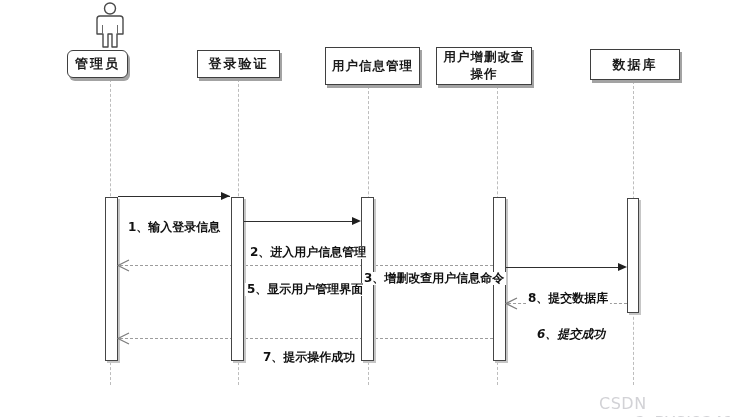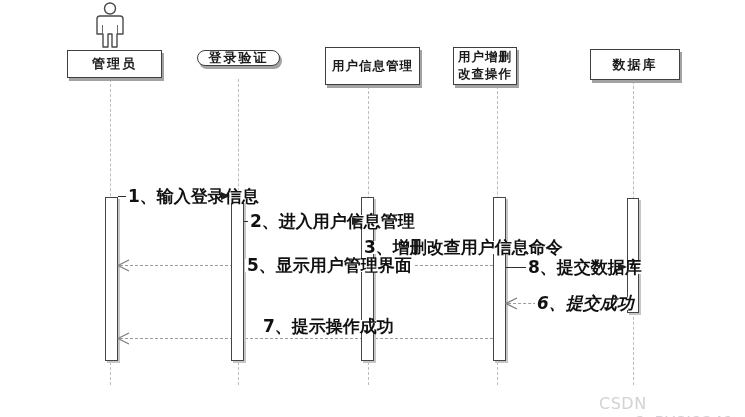--- a/index.html
+++ b/index.html
@@ -8,24 +8,24 @@
     font-family:"DejaVu Sans","Liberation Sans",sans-serif;color:#1a1a1a;
   }
   
   .pbox{
     position:absolute;box-sizing:border-box;background:#fff;
     border:1.4px solid #3f3f3f;box-shadow:2px 3px 0 #a3a3a3;
     display:flex;align-items:center;justify-content:center;text-align:center;
     font-weight:bold;font-size:13px;letter-spacing:2px;line-height:1.35;z-index:6;
   }
   .pbox.small{letter-spacing:1px;font-size:12.5px;padding:0 2px;}
-  .p1{left:67px;top:50px;width:95px;height:28px;}
-  .p2{left:197px;top:50px;width:83px;height:16px;border-radius:8px;}
+  .p1{left:67px;top:50px;width:61px;height:28px;border-radius:6px;}
+  .p2{left:197px;top:50px;width:83px;height:28px;}
   .p3{left:325px;top:47px;width:95px;height:38px;}
-  .p4{left:453px;top:47px;width:64px;height:38px;}
+  .p4{left:436px;top:47px;width:96px;height:38px;}
   .p5{left:590px;top:49px;width:90px;height:31px;}
   
   .lifeline{position:absolute;width:0;border-left:1px dashed #bdbdbd;z-index:1;}
   .l1{left:110px;top:79px;height:306px;}
   .l2{left:238px;top:79px;height:306px;}
   .l3{left:368px;top:86px;height:299px;}
   .l4{left:497px;top:86px;height:299px;}
   .l5{left:633px;top:81px;height:304px;}
   
   .bar{
@@ -56,27 +56,27 @@
   .af1{left:221px;top:192px;}
   .af2{left:352px;top:217px;}
   .af4{left:618px;top:263px;}
   .arrow-open{position:absolute;z-index:5;}
   .ao5{left:116px;top:259px;}
   .ao6{left:504px;top:297px;}
   .ao7{left:116px;top:332px;}
   
   .mlabel{
     position:absolute;white-space:nowrap;background:#fff;
-    font-weight:bold;font-size:17px;line-height:13px;padding:0 2px;z-index:4;color:#111;
+    font-weight:bold;font-size:12px;line-height:13px;padding:0 2px;z-index:4;color:#111;margin-top:31px;
   }
   .lb1{left:126px;top:190px;}
   .lb2{left:248px;top:215px;text-align:right;}
   .lb3{left:362px;top:241px;}
   .lb4{left:526px;top:261px;}
-  .lb5{left:245px;top:259px;}
+  .lb5{left:245px;top:252px;}
   .lb6{left:535px;top:297px;font-style:italic;}
   .lb7{left:261px;top:320px;}
   
   .actor{position:absolute;left:88px;top:1px;z-index:6;}
   
   .watermark{
     position:absolute;left:599px;top:394px;font-size:16px;color:#d2d2d6;
     letter-spacing:0.5px;z-index:7;font-weight:normal;
   }
 </style>

